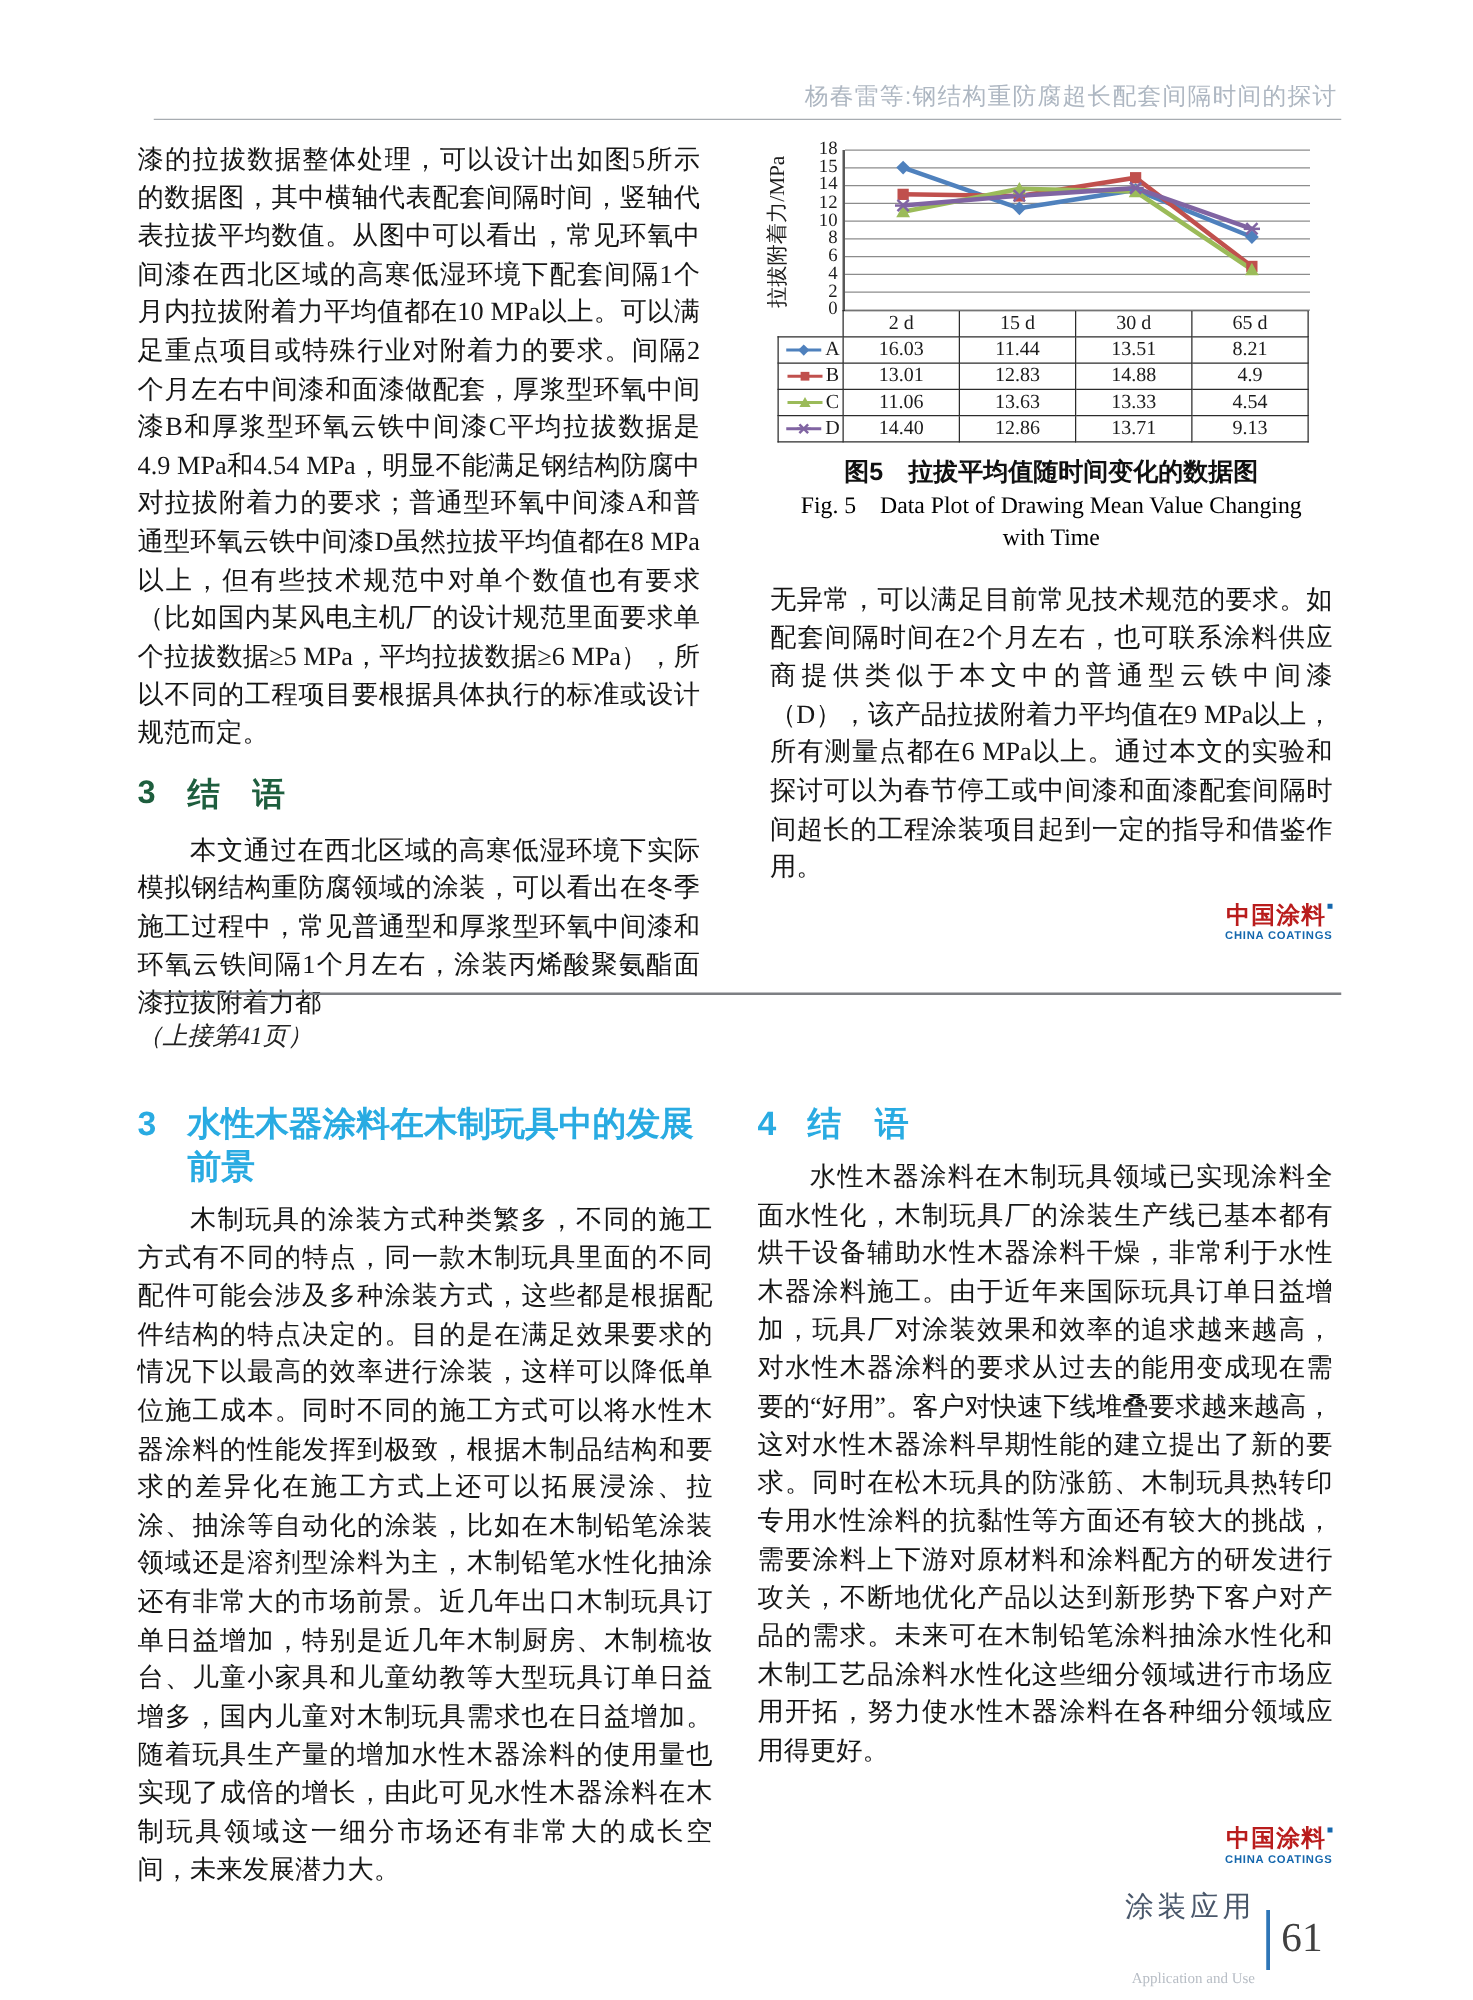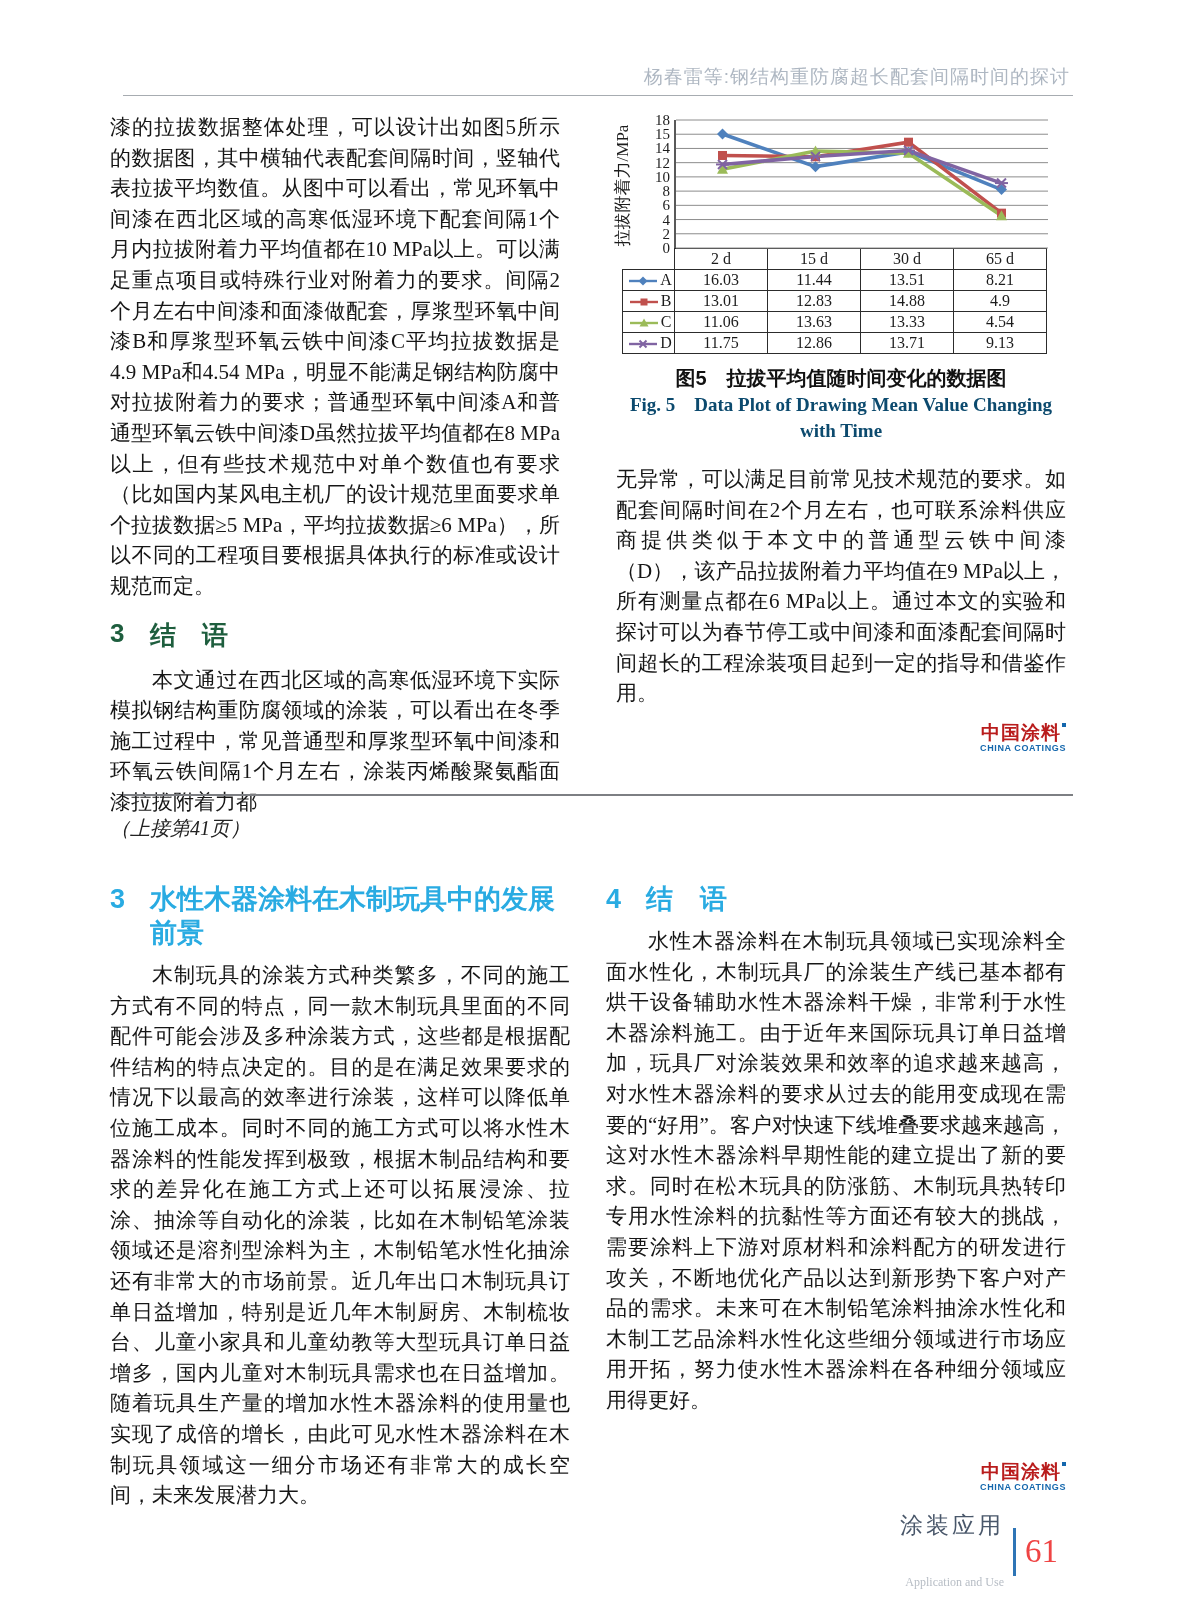--- a/index.html
+++ b/index.html
@@ -44,37 +44,37 @@
   .chart-table th, .chart-table td { border:1px solid #2c2c2c; text-align:center;
                                      height:21px; font-weight:normal; padding:0; }
   .chart-table th.corner { border:none; }
   .key-cell { padding-left:3px !important; }
   .key-cell svg { vertical-align:middle; }
   .key-name { margin-left:2px; font-size:16px; }
 
   .fig-caption { text-align:center; margin-top:10px; }
   .cap-zh { font-family:"Liberation Sans","DejaVu Sans",sans-serif; font-weight:bold;
             font-size:20px; line-height:28px; color:#111; }
-  .cap-en { font-weight:bold; font-size:19px; line-height:26px; color:#0c4a6e; white-space:nowrap; }
+  .cap-en { font-weight:normal; font-size:19px; line-height:26px; color:#000000; white-space:nowrap; }
 
   .logo { text-align:right; margin-top:14px; }
   .logo2 { margin-top:46px; }
   .logo-zh { font-family:"Liberation Sans","DejaVu Sans",sans-serif; font-weight:bold;
              font-size:19px; letter-spacing:1px; color:#b91c1c; line-height:20px; }
   .logo-dot { display:inline-block; width:4px; height:4px; background:#1467ad;
               vertical-align:top; margin-left:1px; }
   .logo-en { font-family:"Liberation Sans","DejaVu Sans",sans-serif; font-weight:bold;
              font-size:9px; letter-spacing:0.6px; color:#1467ad; }
 
   .page-footer { position:absolute; top:1513px; right:120px; display:flex; align-items:center; }
   .footer-labels { text-align:right; margin-right:9px; }
   .footer-zh { font-size:23px; letter-spacing:3px; color:#49576a; line-height:26px; }
   .footer-en { font-size:12px; color:#b7bdc5; line-height:15px;margin-top:36px; }
   .footer-bar { width:3px; height:48px; background:#2e75b6; margin-right:9px; }
-  .footer-page { font-size:33px; color:#ef4444; }
+  .footer-page { font-size:33px; color:#404040; }
 </style>
 </head>
 <body>
 
 <div class="running-head">杨春雷等:钢结构重防腐超长配套间隔时间的探讨</div>
 <div class="head-rule"></div>
 
 <div class="top-section">
   <div class="col">
     <p class="body-p">漆的拉拔数据整体处理，可以设计出如图5所示的数据图，其中横轴代表配套间隔时间，竖轴代表拉拔平均数值。从图中可以看出，常见环氧中间漆在西北区域的高寒低湿环境下配套间隔1个月内拉拔附着力平均值都在10 MPa以上。可以满足重点项目或特殊行业对附着力的要求。间隔2个月左右中间漆和面漆做配套，厚浆型环氧中间漆B和厚浆型环氧云铁中间漆C平均拉拔数据是4.9 MPa和4.54 MPa，明显不能满足钢结构防腐中对拉拔附着力的要求；普通型环氧中间漆A和普通型环氧云铁中间漆D虽然拉拔平均值都在8 MPa以上，但有些技术规范中对单个数值也有要求（比如国内某风电主机厂的设计规范里面要求单个拉拔数据≥5 MPa，平均拉拔数据≥6 MPa），所以不同的工程项目要根据具体执行的标准或设计规范而定。</p>
@@ -204,21 +204,21 @@
             </tr>
             <tr>
               <td class="key-cell"><svg width="30" height="12" viewBox="0 0 30 12">
                   <line x1="1" y1="6" x2="29" y2="6" stroke="#8064A2" stroke-width="2.4"></line>
                   <g stroke="#8064A2" stroke-width="2" fill="none">
                     <path d="M11.5 2.5 L18.5 9.5"></path>
                     <path d="M11.5 9.5 L18.5 2.5"></path>
                     <path d="M9.5 6 L20.5 6"></path>
                   </g>
                 </svg><span class="key-name">D</span></td>
-              <td>11.75</td>
+              <td>14.40</td>
               <td>12.86</td>
               <td>13.71</td>
               <td>9.13</td>
             </tr>
           </tbody>
       </table>
     </div>
 
     <div class="fig-caption">
       <div class="cap-zh">图5　拉拔平均值随时间变化的数据图</div>

